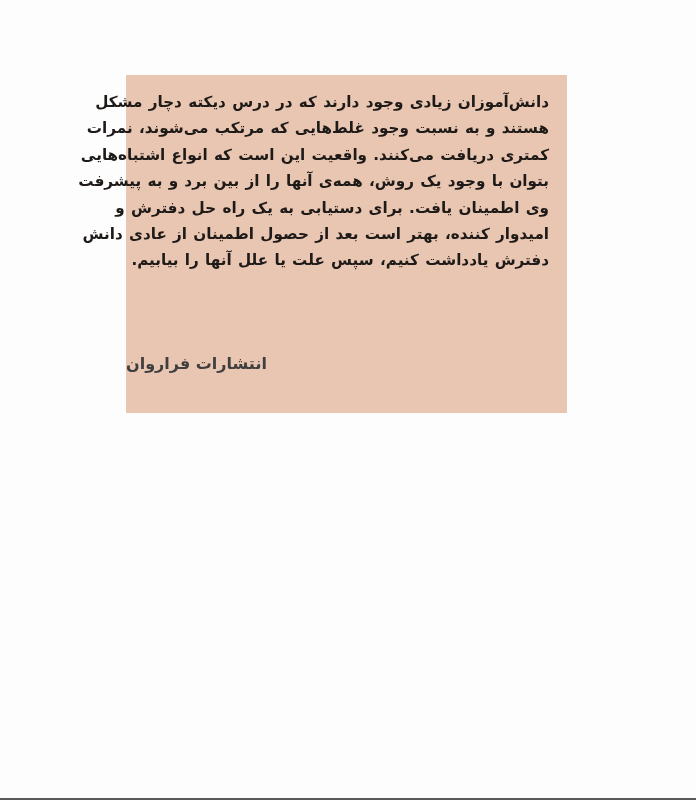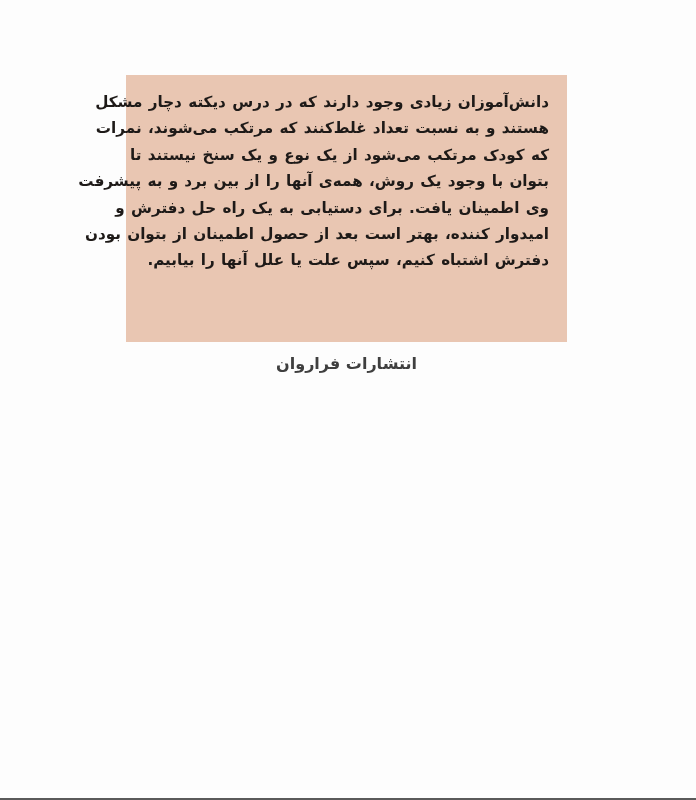--- a/index.html
+++ b/index.html
@@ -12,21 +12,21 @@
       height: 800px;
       position: relative;
       overflow: hidden;
       font-family: "DejaVu Sans", sans-serif;
     }
     .blurb-box {
       position: absolute;
       left: 126px;
       top: 75px;
       width: 441px;
-      height: 267px;
+      height: 338px;
       background: #e9c6b2;
       box-sizing: border-box;
       padding: 14px 18px 12px 18px;
     }
     .blurb-text {
       direction: rtl;
       text-align: justify;
       text-align-last: right;
       color: #1e1a18;
       font-weight: bold;
@@ -43,45 +43,45 @@
     }
     .blurb-line.last {
       text-align-last: right;
     }
     .publisher {
       position: absolute;
       left: 126px;
       width: 441px;
       top: 352px;
       direction: rtl;
-      text-align: center;
+      text-align: left;
       color: #3f3f3f;
       font-weight: bold;
       font-size: 16px;
       line-height: 24px;
     }
     .bottom-edge {
       position: absolute;
       left: 0;
       bottom: 0;
       width: 696px;
       height: 2px;
       background: #5a5a5a;
     }
   </style>
 </head>
 <body>
 
 <div class="blurb-box">
   <p class="blurb-text">
     <span class="blurb-line">دانش‌آموزان زیادی وجود دارند که در درس دیکته دچار مشکل</span>
-    <span class="blurb-line">هستند و به نسبت تعداد غلط‌کنند که مرتکب می‌شوند، نمرات</span>
-    <span class="blurb-line">که کودک مرتکب می‌شود از یک نوع و یک سنخ نیستند تا</span>
+    <span class="blurb-line">هستند و به نسبت وجود غلط‌هایی که مرتکب می‌شوند، نمرات</span>
+    <span class="blurb-line">کمتری دریافت می‌کنند. واقعیت این است که انواع اشتباه‌هایی</span>
     <span class="blurb-line">بتوان با وجود یک روش، همه‌ی آنها را از بین برد و به پیشرفت</span>
     <span class="blurb-line">وی اطمینان یافت. برای دستیابی به یک راه حل دفترش و</span>
-    <span class="blurb-line">امیدوار کننده، بهتر است بعد از حصول اطمینان از بتوان بودن</span>
-    <span class="blurb-line last">دفترش اشتباه کنیم، سپس علت یا علل آنها را بیابیم.</span>
+    <span class="blurb-line">امیدوار کننده، بهتر است بعد از حصول اطمینان از عادی دانش</span>
+    <span class="blurb-line last">دفترش یادداشت کنیم، سپس علت یا علل آنها را بیابیم.</span>
   </p>
 </div>
 
 <div class="publisher">انتشارات فراروان</div>
 
 <div class="bottom-edge"></div>
 
 </body></html>

